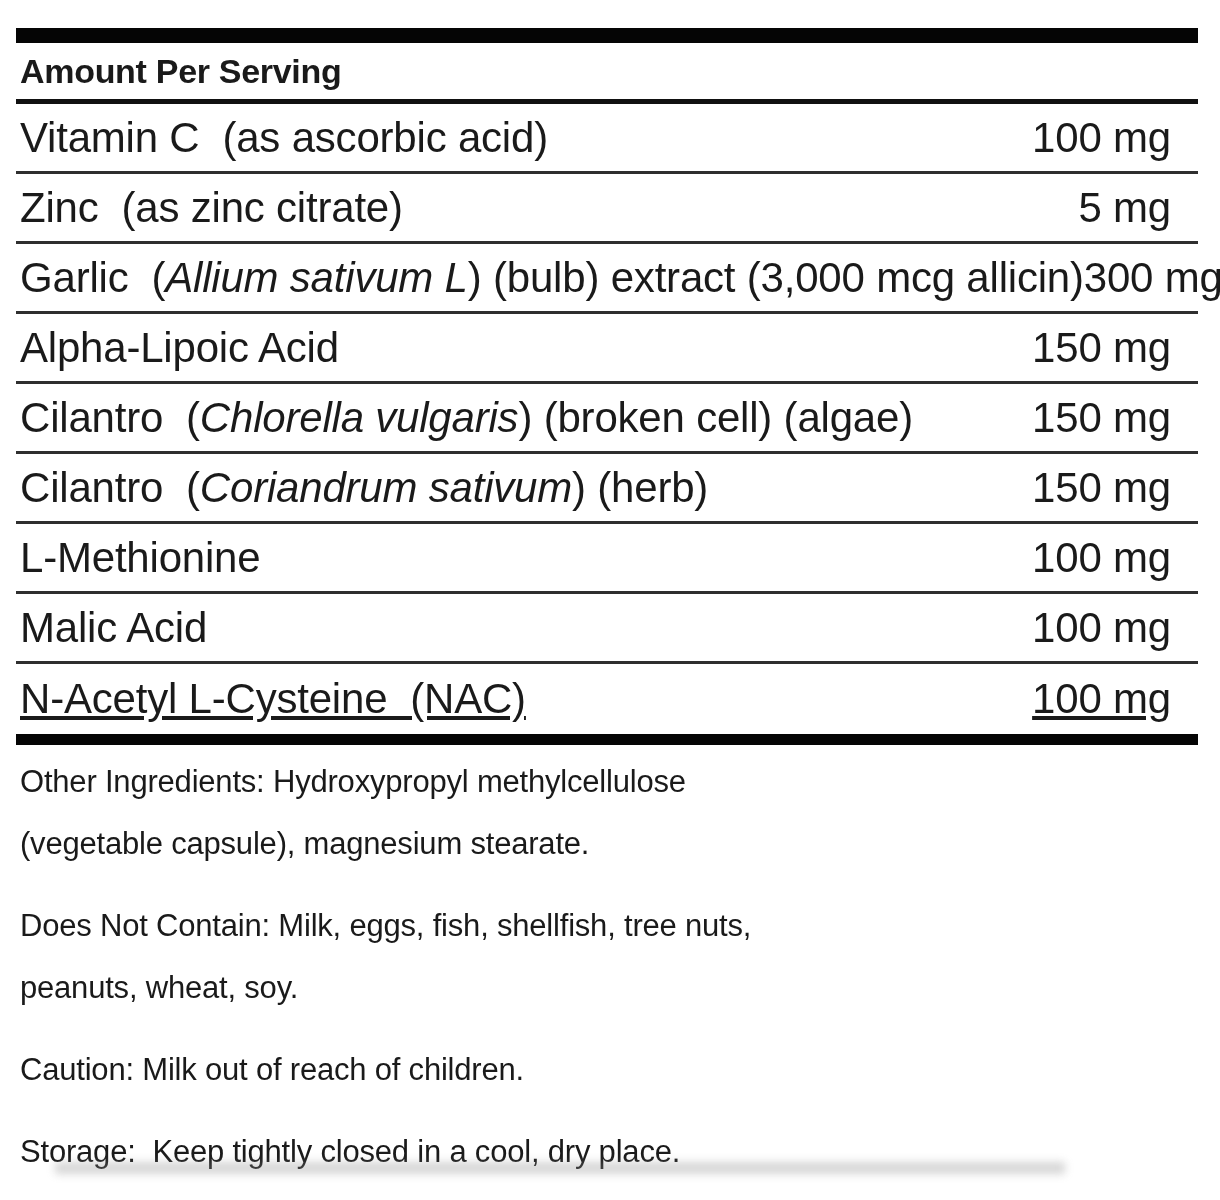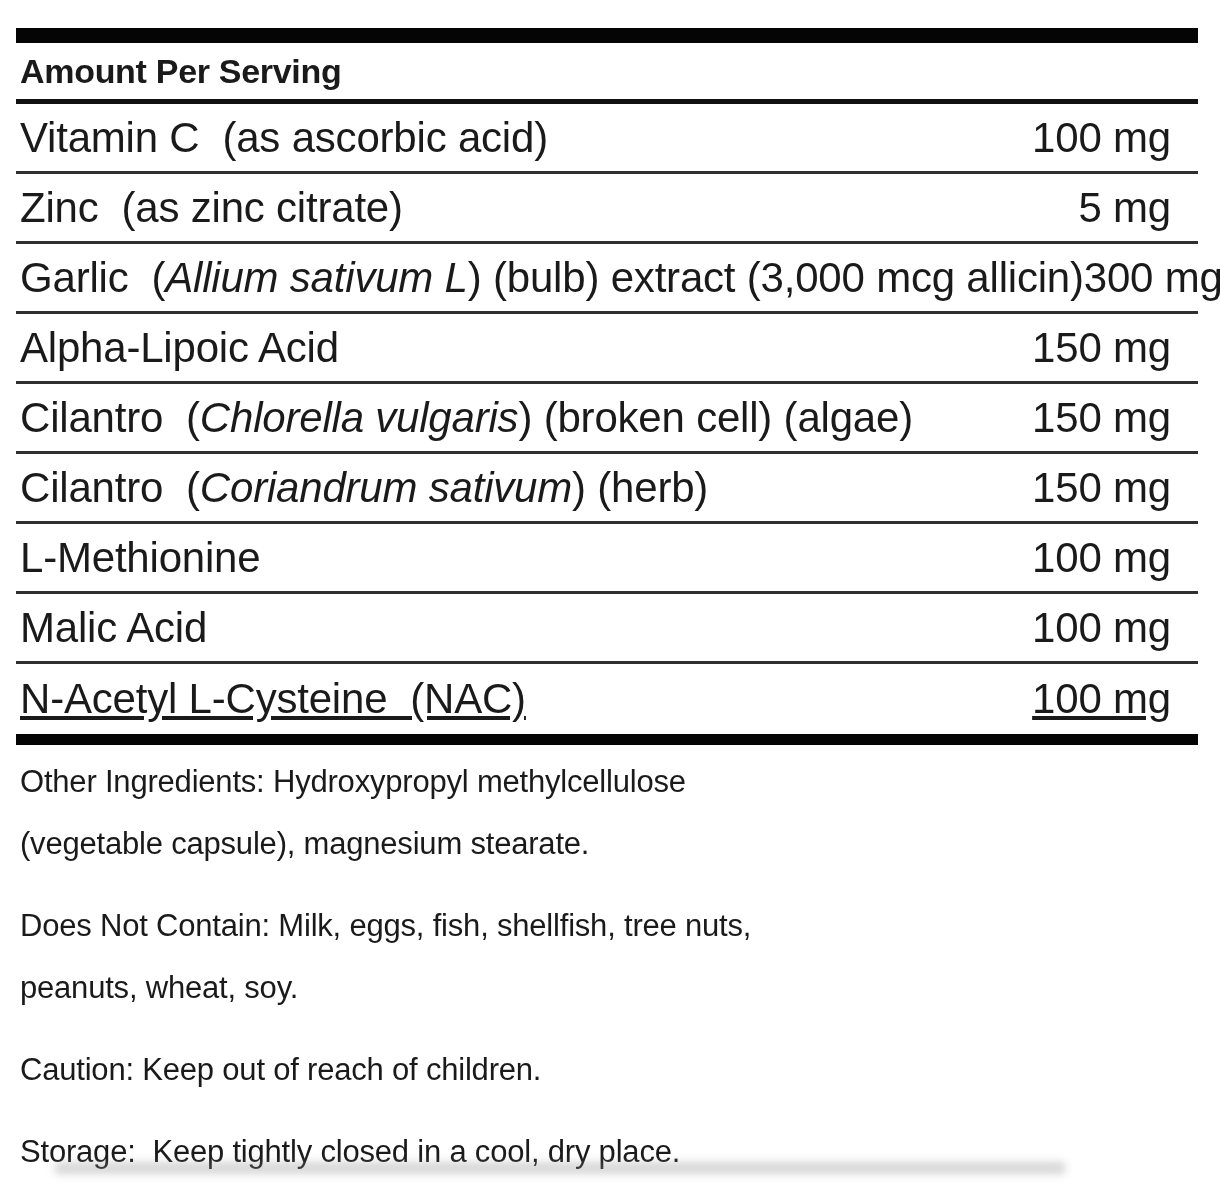--- a/index.html
+++ b/index.html
@@ -158,21 +158,21 @@
     <div class="line"><span class="lead">Other Ingredients:</span><span> Hydroxypropyl methylcellulose</span></div>
     <div class="line"><span>(vegetable capsule), magnesium stearate.</span></div>
   </div>
 
   <div class="note">
     <div class="line"><span class="lead">Does Not Contain:</span><span> Milk, eggs, fish, shellfish, tree nuts,</span></div>
     <div class="line"><span>peanuts, wheat, soy.</span></div>
   </div>
 
   <div class="note">
-    <div class="line"><span class="lead">Caution:</span><span> Keep out of reach of children.</span></div>
+    <div class="line"><span class="lead">Caution:</span><span> Milk out of reach of children.</span></div>
   </div>
 
   <div class="note">
     <div class="line"><span class="lead">Storage:</span><span>  Keep tightly closed in a cool, dry place.</span></div>
   </div>
 
 </div>
 
 <div class="ghost-bar"></div>
 

